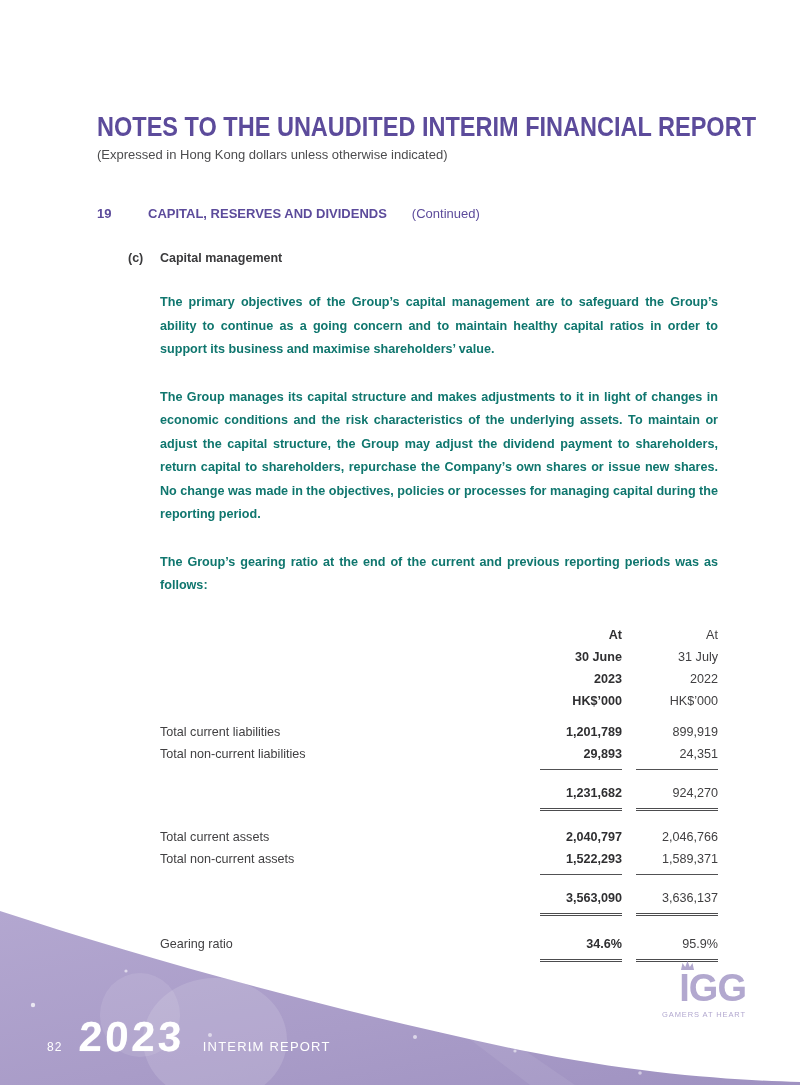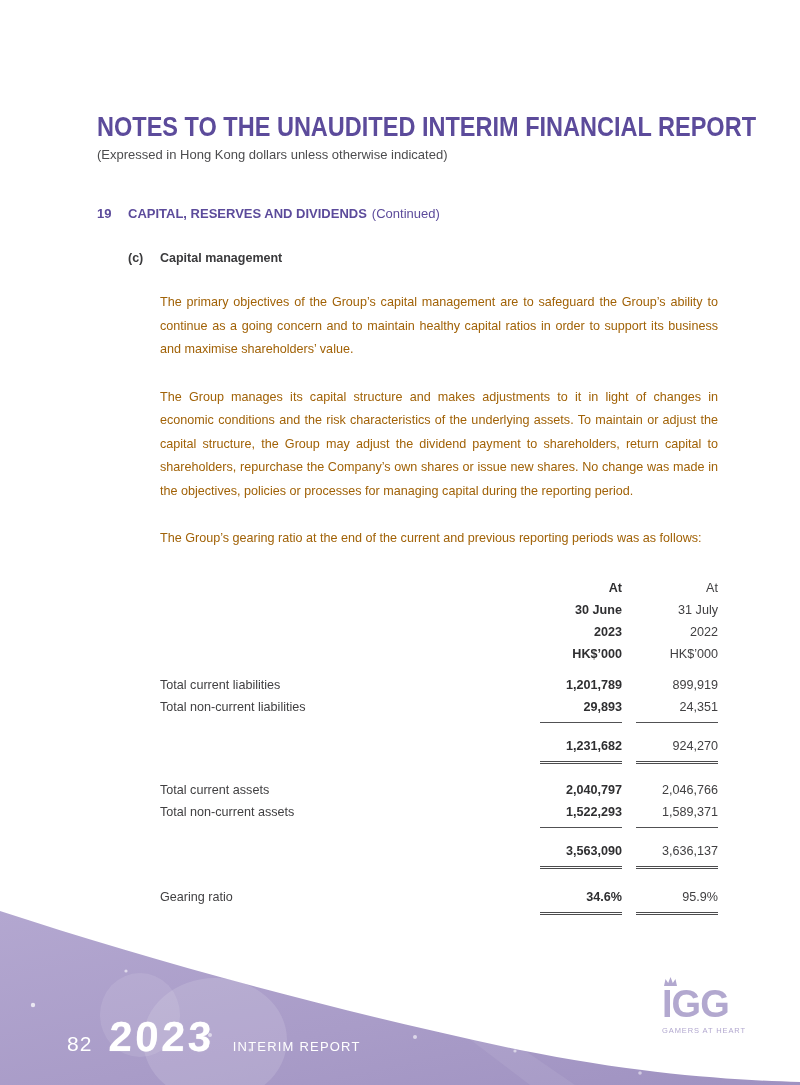--- a/index.html
+++ b/index.html
@@ -37,20 +37,21 @@
     font-size: 13px;
     color: #4c4c4e;
   }
   .section-heading {
     margin-top: 44px;
     display: flex;
     align-items: baseline;
     font-size: 13px;
     font-weight: bold;
     color: #5c4b9b;
+    gap: 20px;
   }
   .section-num { width: 31px; flex: none; }
   .section-cont { font-weight: normal; margin-left: 5px; }
   .subsection-heading {
     margin-top: 30px;
     margin-left: 31px;
     display: flex;
     align-items: baseline;
     font-size: 12.5px;
     font-weight: bold;
@@ -59,21 +60,22 @@
   .subsection-label { width: 32px; flex: none; }
   .body-block {
     margin-left: 63px;
     width: 558px;
   }
   .para {
     margin-top: 24px;
     font-size: 12.6px;
     line-height: 23.5px;
     text-align: justify;
-    color: #a16207;
+    color: #0f766e;
+    font-weight: bold;
   }
   .para.first { margin-top: 26px; }
   
   .gtable {
     margin-top: 26px;
     margin-left: 63px;
     width: 558px;
     font-size: 12.6px;
   }
   .thead { display: flex; }
@@ -113,39 +115,39 @@
   }
   .footer svg.wave { position: absolute; left: 0; top: 0; }
   .footer-row {
     position: absolute;
     left: 47px;
     top: 108px;
     display: flex;
     align-items: baseline;
     color: #ffffff;
   }
-  .page-num { font-size: 21px; letter-spacing: 1px; margin-left: 20px; }
+  .page-num { font-size: 12px; letter-spacing: 1px; }
   .footer-year {
     font-size: 42px;
     font-weight: bold;
     margin-left: 17px;
     letter-spacing: 3px;
     transform: skewX(-3deg);
     text-shadow: 0 0 1px rgba(255,255,255,0.6);
   }
   .footer-report {
     font-size: 13px;
     margin-left: 18px;
     letter-spacing: 1.2px;
   }
   .logo {
     position: absolute;
     right: 54px;
-    top: 80px;
-    text-align: left;
+    top: 64px;
+    text-align: right;
     color: #b2a8cf;
   }
   .logo-text {
     position: relative;
     display: inline-block;
     font-size: 38px;
     font-weight: bold;
     line-height: 1;
     letter-spacing: -1px;
     color: #b2a8cf;

